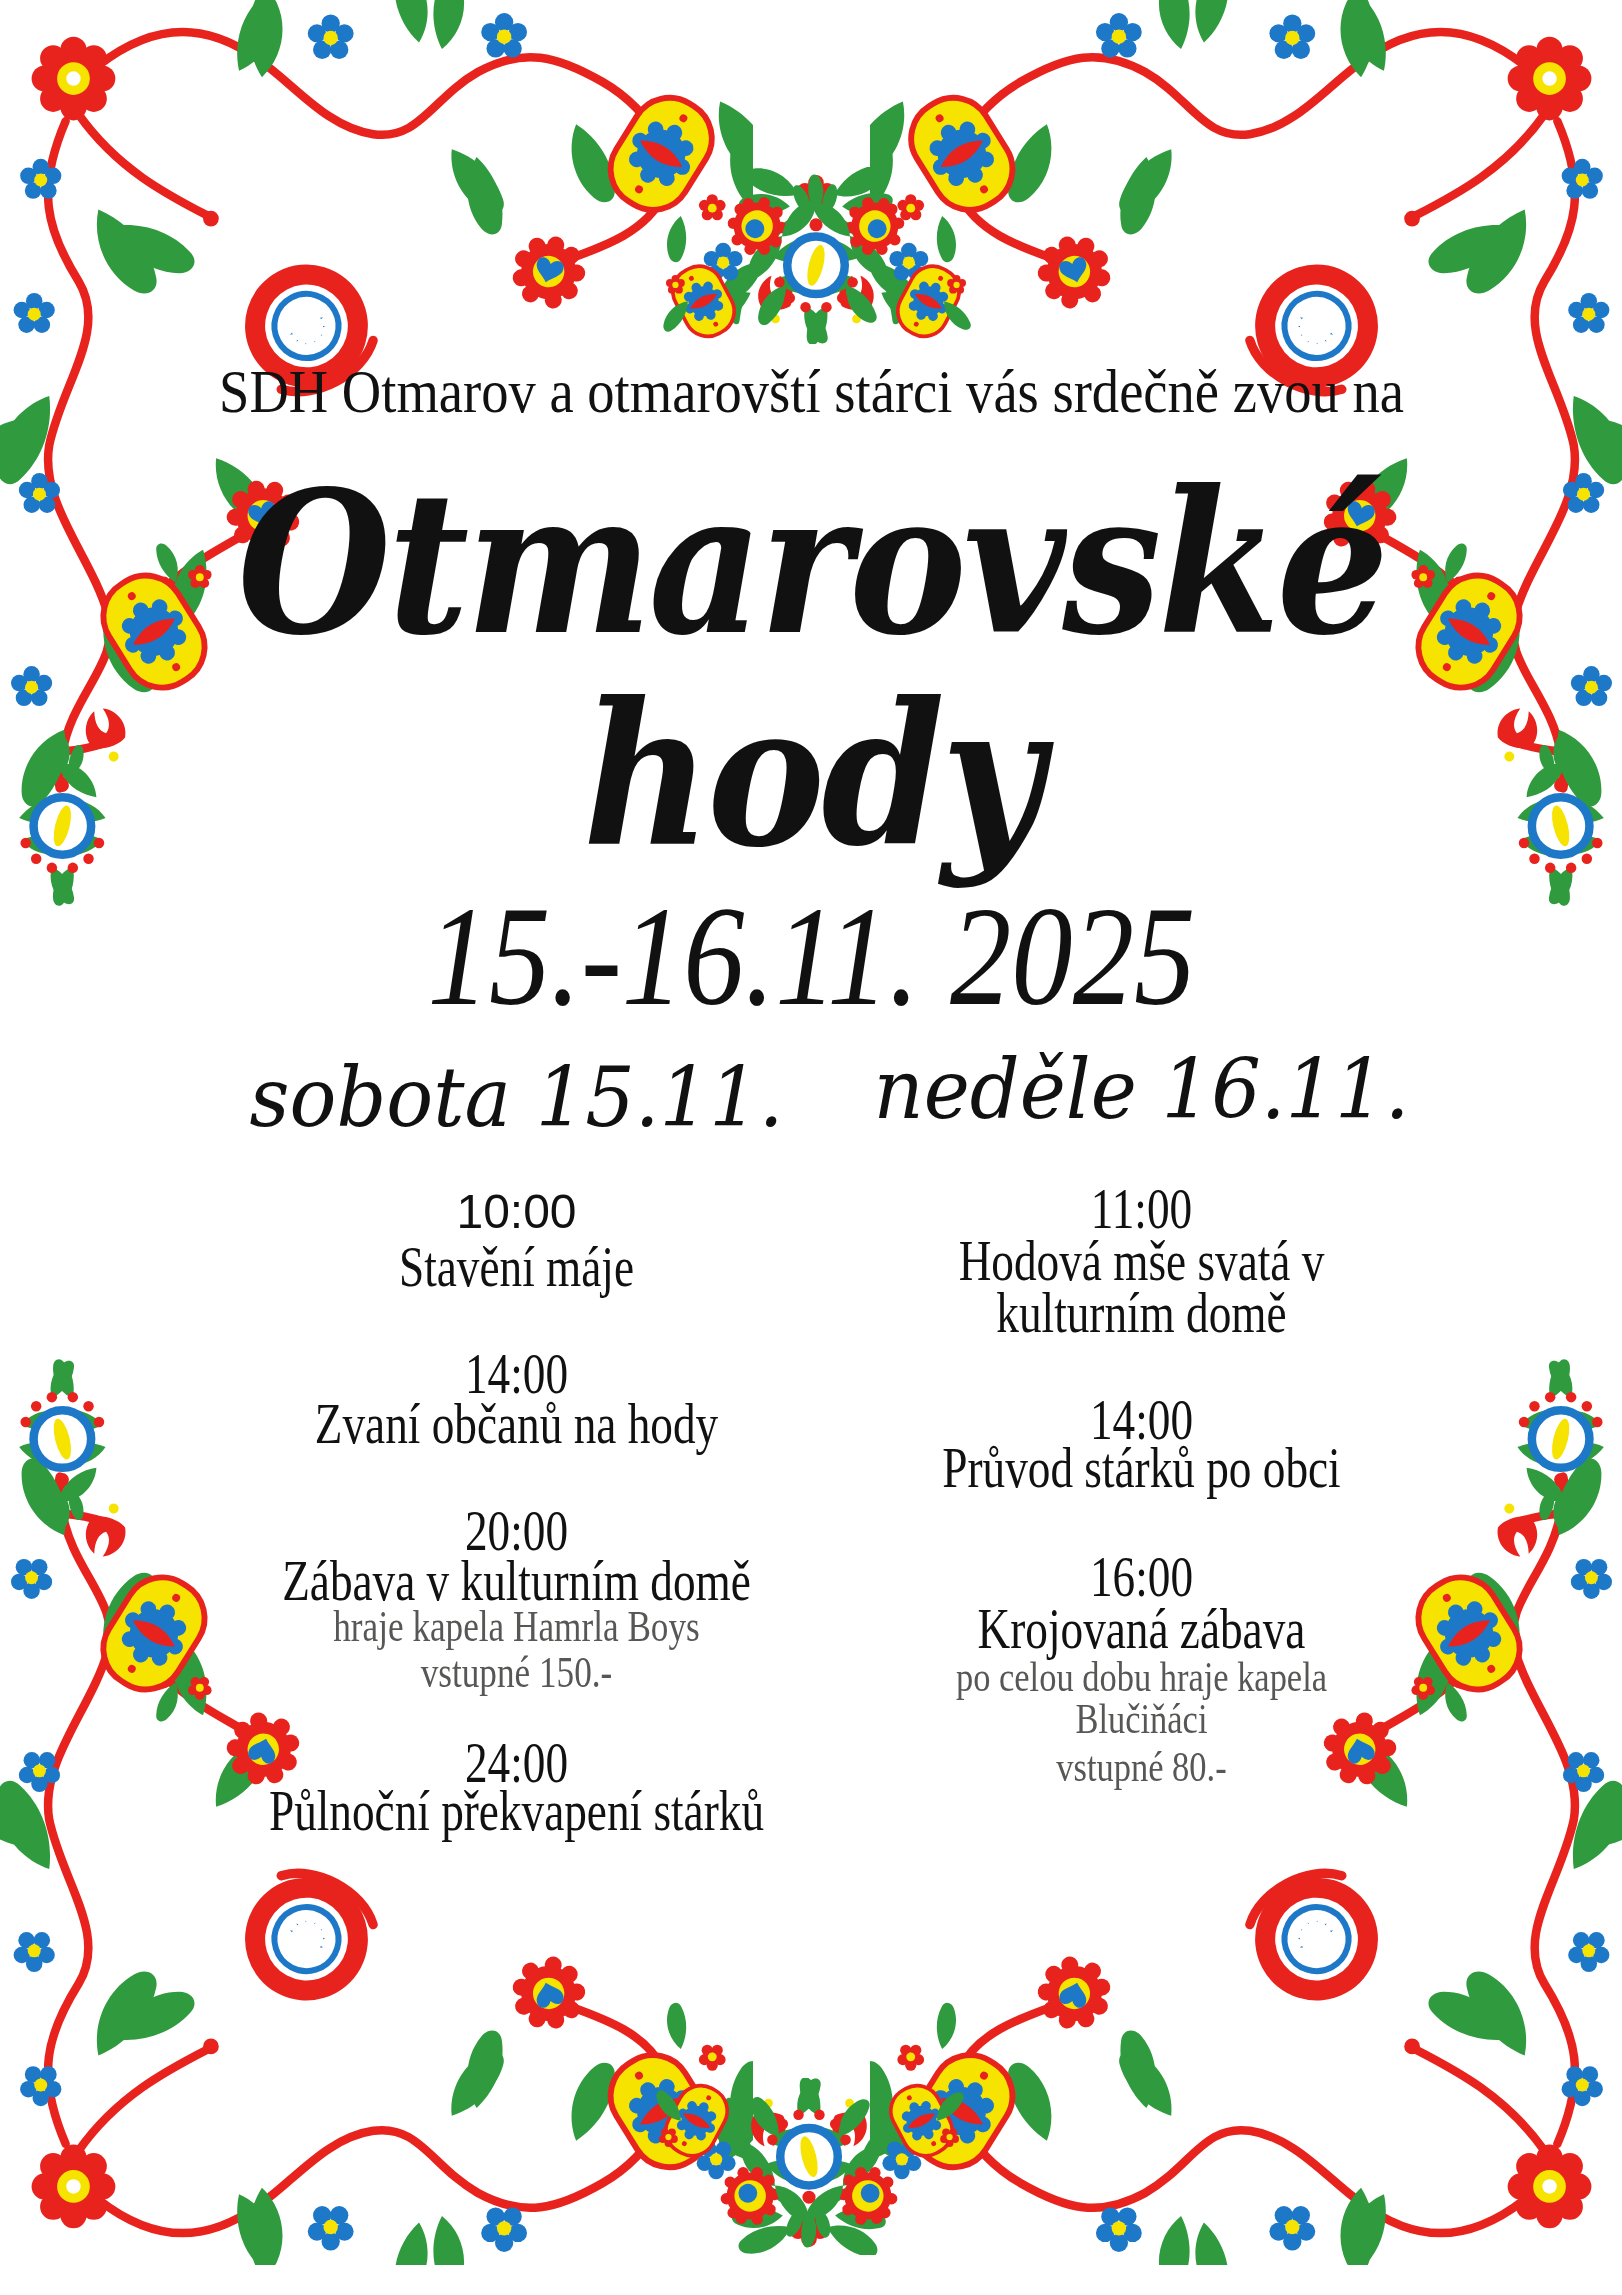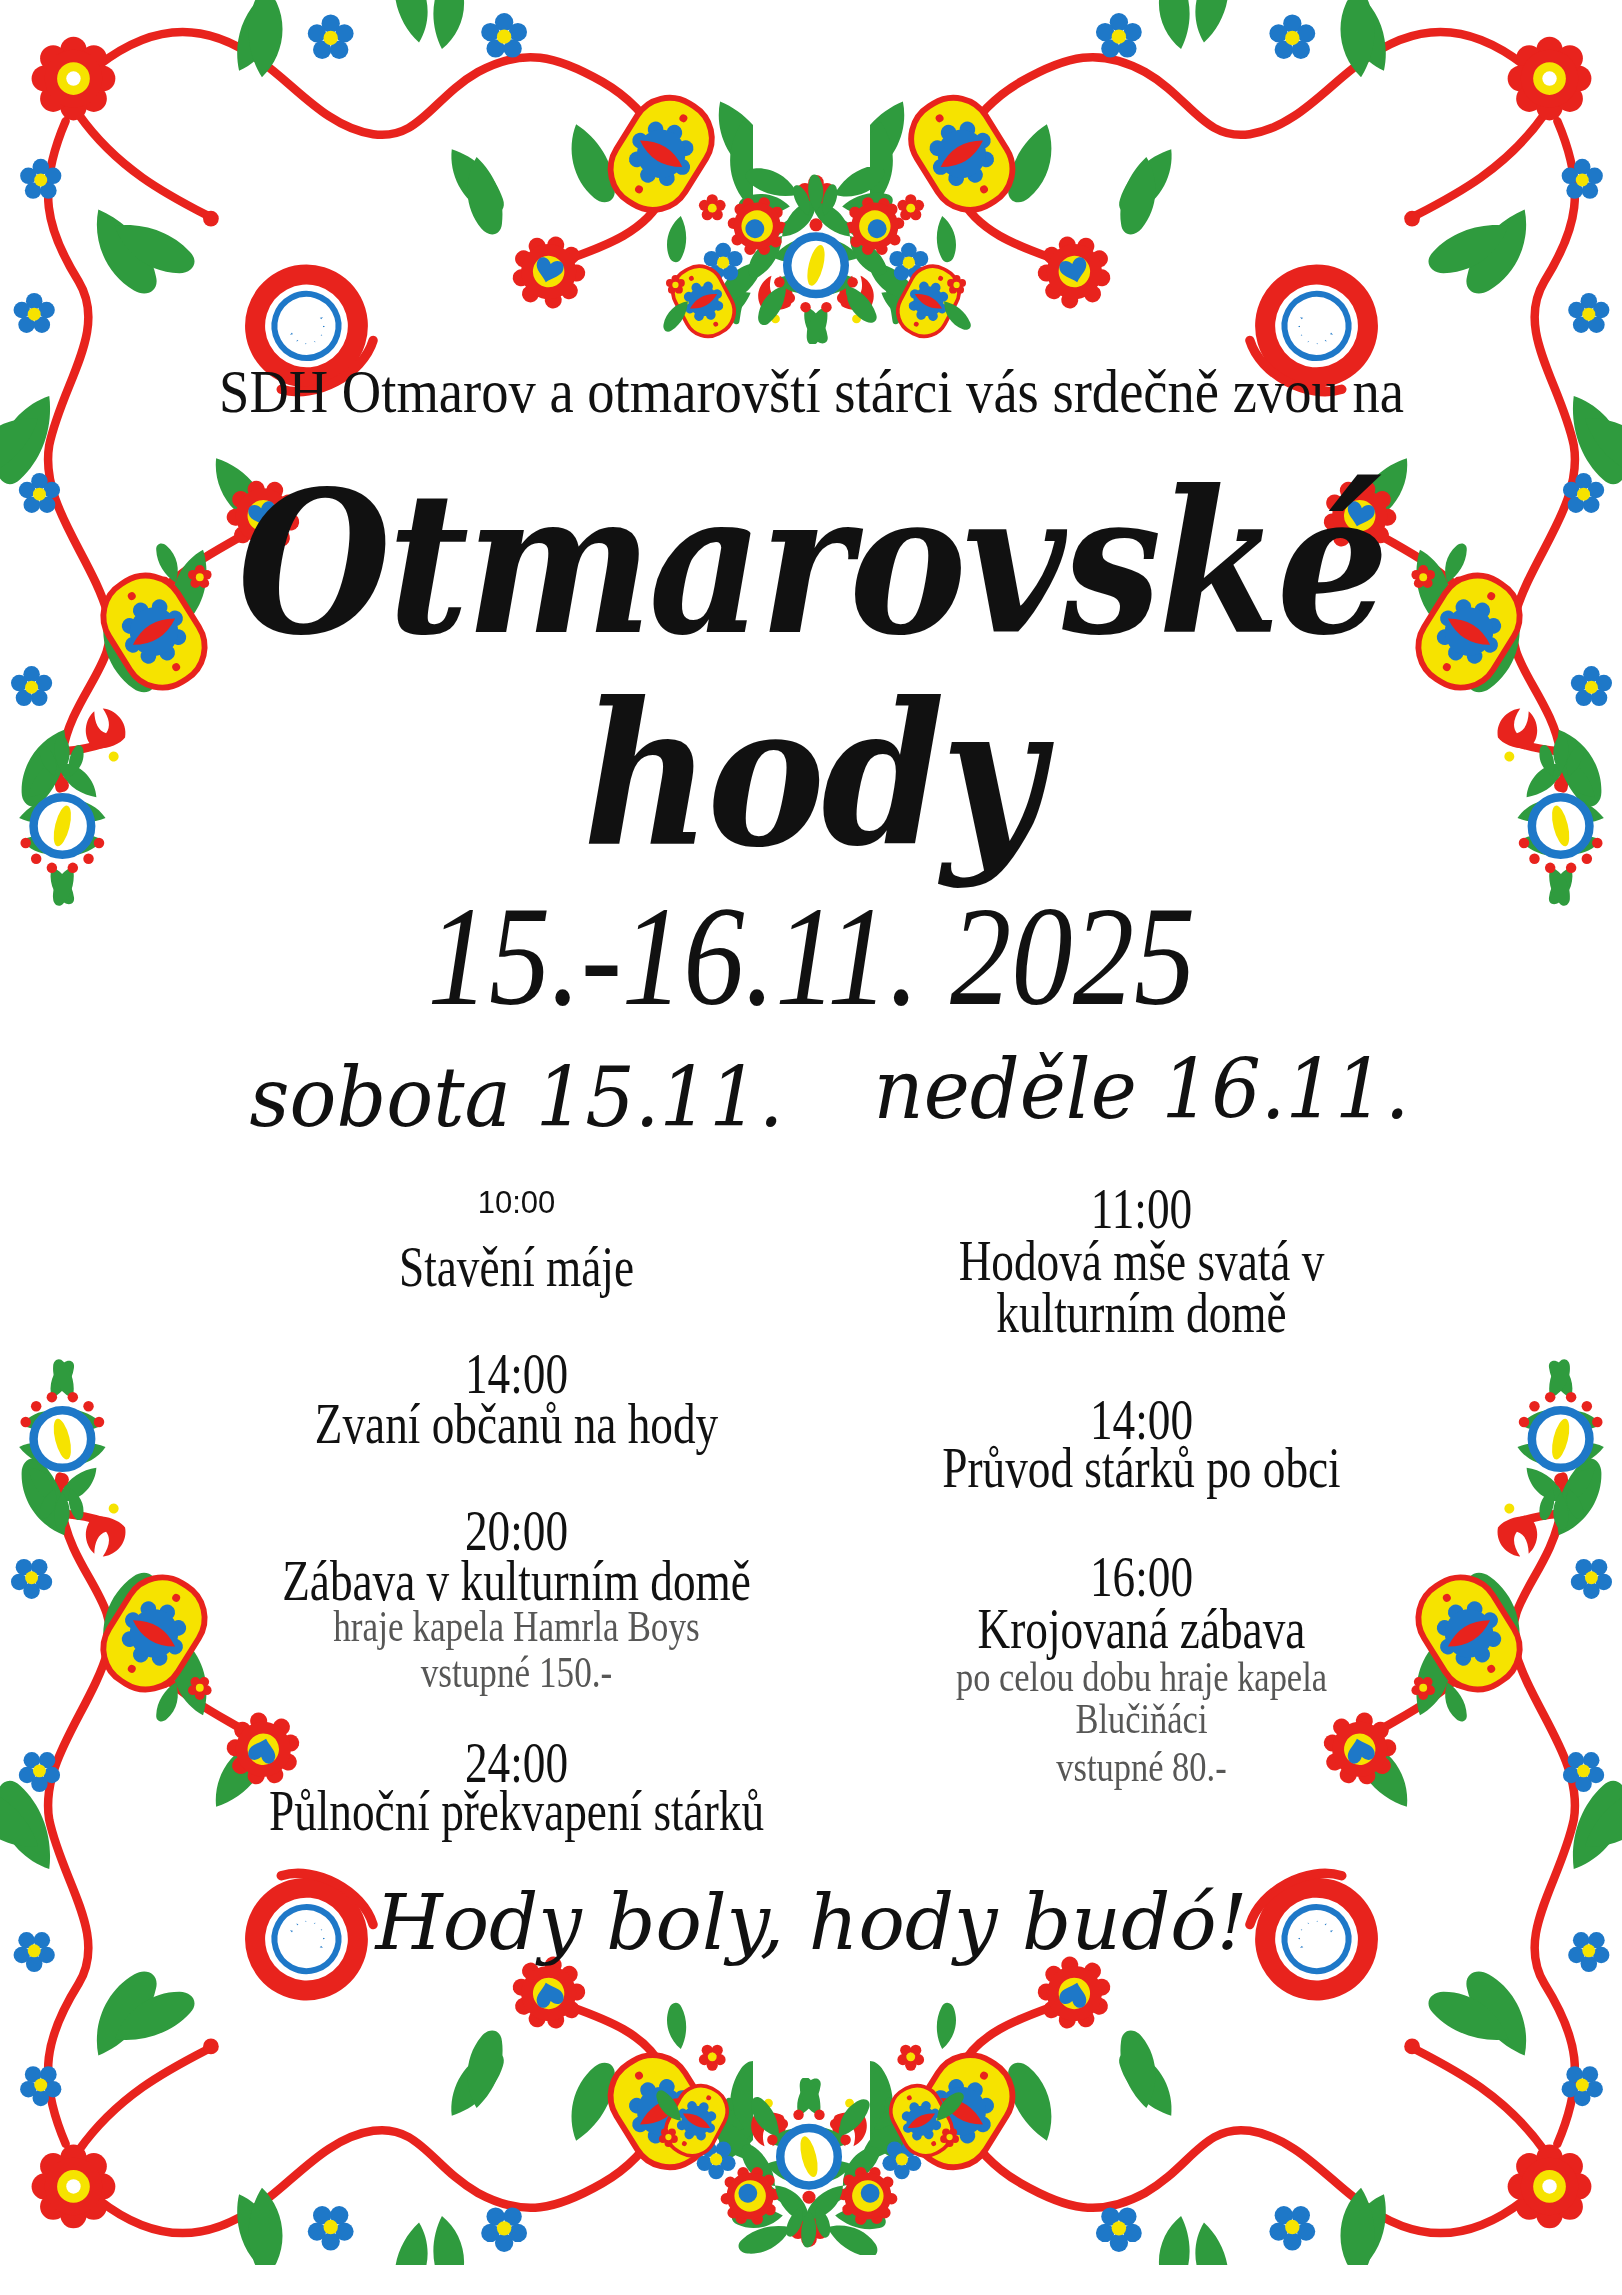--- a/index.html
+++ b/index.html
@@ -8,21 +8,21 @@
   .line{position:absolute;text-align:center;white-space:nowrap;line-height:1.05;transform-origin:50% 50%;}
   .full{left:0;width:1623px;}
   .col-l{left:124px;width:785px;}
   .col-r{left:847px;width:589px;}
   .t-intro{font-size:62px;transform:scaleX(0.88);}
   .t-script{font-family:"DejaVu Serif",serif;font-style:italic;font-weight:bold;}
   .t-title{font-size:196px;transform:scaleX(0.9);letter-spacing:-3.9px;}
   .t-date{font-style:italic;font-size:141px;transform:scaleX(0.87);}
   .t-day{font-family:"DejaVu Serif",serif;font-style:italic;font-size:82px;transform:scaleX(0.95);}
   .t-sched{font-size:58px;transform:scaleX(0.78);}
-  .t-time-sans{font-family:"Liberation Sans",sans-serif;font-size:31px;}
+  .t-time-sans{font-family:"Liberation Sans",sans-serif;font-size:48px;}
   .t-note{font-size:44px;color:#575756;transform:scaleX(0.8);}
   .t-note-sm{font-size:42px;color:#575756;transform:scaleX(0.82);}
   .t-quote{font-family:"DejaVu Serif",serif;font-style:italic;font-size:77px;}
   svg.orn{position:absolute;pointer-events:none;}
   #c-tl{left:0;top:0;}
   #c-tr{right:0;top:0;transform:scaleX(-1);}
   #c-bl{left:0;bottom:0;transform:scaleY(-1);}
   #c-br{right:0;bottom:0;transform:scale(-1,-1);}
   #orn-top{left:646px;top:167px;}
   #orn-bottom{left:639px;top:2078px;transform:scaleY(-1);}
@@ -308,16 +308,15 @@
 
   <div class="line col-r t-sched" style="top:1390px">14:00</div>
   <div class="line col-r t-sched" style="top:1438px">Průvod stárků po obci</div>
 
   <div class="line col-r t-sched" style="top:1547px">16:00</div>
   <div class="line col-r t-sched" style="top:1599px">Krojovaná zábava</div>
   <div class="line col-r t-note-sm" style="top:1655px">po celou dobu hraje kapela</div>
   <div class="line col-r t-note-sm" style="top:1697px">Blučiňáci</div>
   <div class="line col-r t-note-sm" style="top:1745px">vstupné 80.-</div>
 
-  <div class="line full t-quote" style="top:1883px">Hody boly, hody budó!</div>
 
 </div>
 
 
 </body></html>

